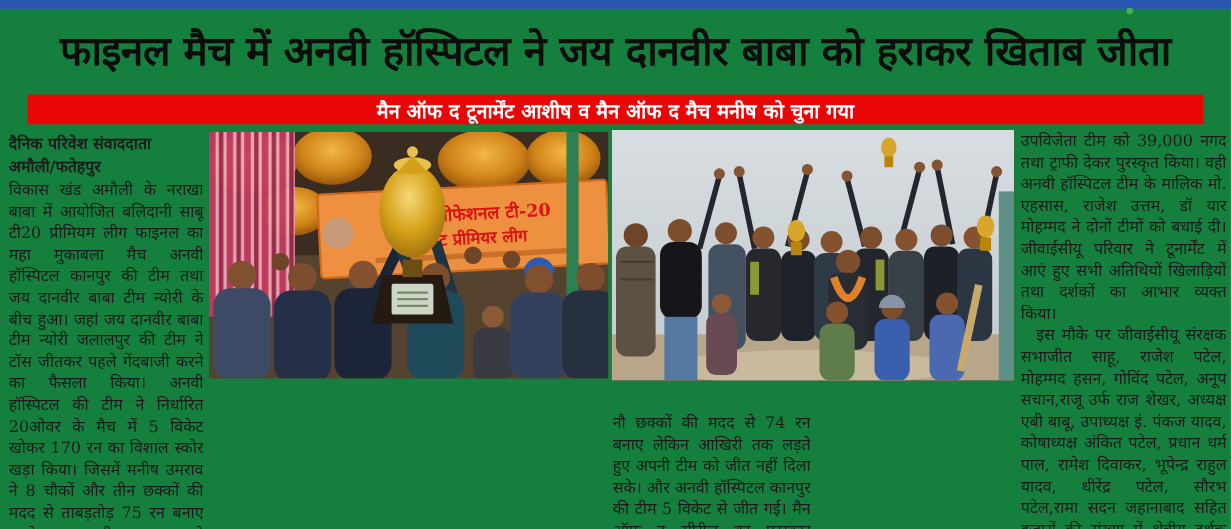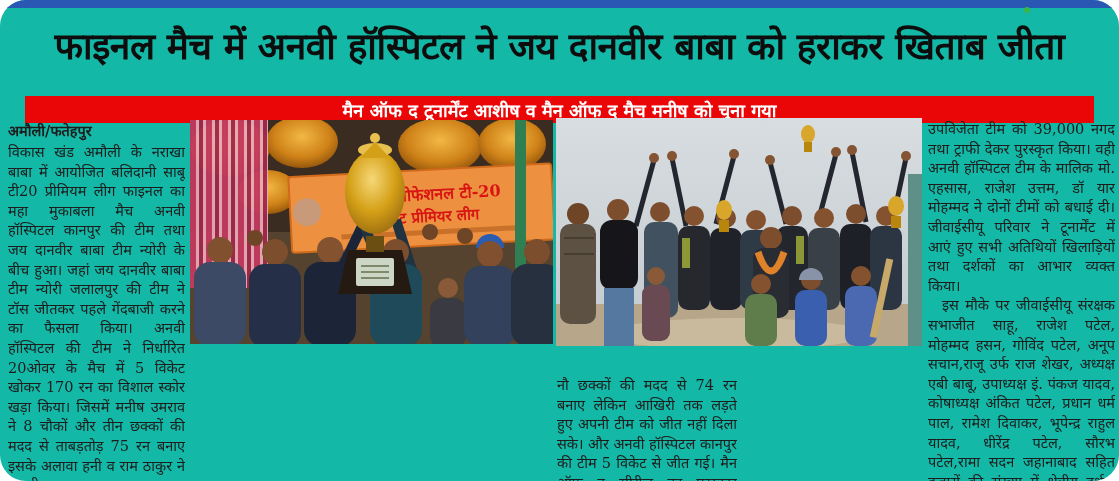--- a/index.html
+++ b/index.html
@@ -1,32 +1,32 @@
 <!DOCTYPE html>
 <html><head>
 <meta charset="utf-8">
 <style>
   html,body{margin:0;padding:0;background:#ffffff;}
   #page{
     position:relative;width:1119px;height:481px;overflow:hidden;
-    background:#14b8a6;font-family:"DejaVu Sans",sans-serif;color:#161616;border-radius:26px;
+    background:#15803d;font-family:"DejaVu Sans",sans-serif;color:#161616;
   }
   
   .topbar{position:absolute;left:0;top:0;width:1119px;height:8px;background:#2a57b4;}
   .green-dot{position:absolute;left:1024px;top:7px;width:6px;height:6px;border-radius:50%;background:#3cb549;}
   
   .headline{
     position:absolute;left:4px;top:12px;width:1111px;height:64px;
     display:flex;align-items:center;justify-content:center;
     font-size:37px;font-weight:700;color:#0d0d0d;white-space:nowrap;
     font-family:"DejaVu Serif","DejaVu Sans",serif;letter-spacing:-0.5px;
   }
   
   .subbar{
-    position:absolute;left:25px;top:96px;width:1069px;height:27px;background:#ea0606;
+    position:absolute;left:25px;top:86px;width:1069px;height:27px;background:#ea0606;
     display:flex;align-items:center;justify-content:center;
     font-size:18px;font-weight:700;color:#ffffff;white-space:nowrap;
     font-family:"DejaVu Serif","DejaVu Sans",serif;
   }
   
   .col{
     position:absolute;overflow:hidden;text-align:justify;
     font-size:14.5px;line-height:19.6px;color:#1c1c1c;
     font-family:"DejaVu Serif","DejaVu Sans",serif;
   }
@@ -53,20 +53,21 @@
 
   <div class="topbar"></div>
   <div class="green-dot"></div>
 
   <div class="headline">फाइनल मैच में अनवी हॉस्पिटल ने जय दानवीर बाबा को हराकर खिताब जीता</div>
 
   <div class="subbar">मैन ऑफ द टूनार्मेंट आशीष व मैन ऑफ द मैच मनीष को चुना गया</div>
 
   <div class="col" id="col-left">
     <div class="byline">
+      <div>दैनिक परिवेश संवाददाता</div>
       <div>अमौली/फतेहपुर</div>
     </div>
     <p>विकास खंड अमौली के नराखा बाबा में आयोजित बलिदानी साबू टी20 प्रीमियम लीग फाइनल का महा मुकाबला मैच अनवी हॉस्पिटल कानपुर की टीम तथा जय दानवीर बाबा टीम न्योरी के बीच हुआ। जहां जय दानवीर बाबा टीम न्योरी जलालपुर की टीम ने टॉस जीतकर पहले गेंदबाजी करने का फैसला किया। अनवी हॉस्पिटल की टीम ने निर्धारित 20ओवर के मैच में 5 विकेट खोकर 170 रन का विशाल स्कोर खड़ा किया। जिसमें मनीष उमराव ने 8 चौकों और तीन छक्कों की मदद से ताबड़तोड़ 75 रन बनाए इसके अलावा हनी व राम ठाकुर ने अपनी</p>
   </div>
 
   <div class="photo" id="photo1">
     <svg width="363" height="224" viewBox="0 0 363 224">
       <defs>
         <radialGradient id="gLant" cx="50%" cy="40%" r="65%">
           <stop offset="0%" stop-color="#f2b844"></stop>

